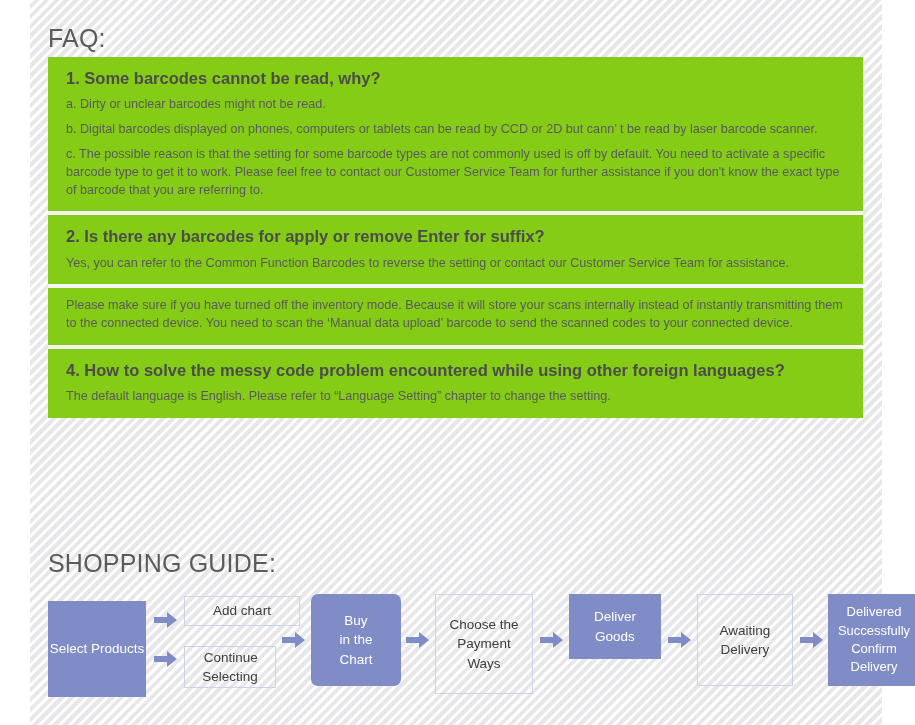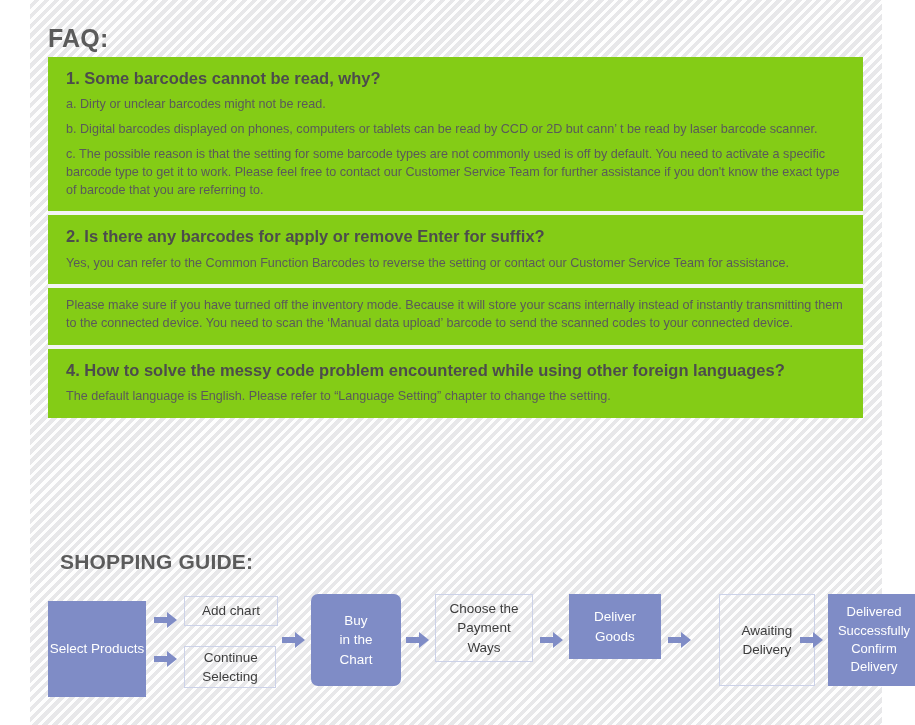--- a/index.html
+++ b/index.html
@@ -36,27 +36,27 @@
     position: absolute;
     left: 0; top: 0;
     width: 915px; height: 725px;
   }
 
   
   .section-title {
     position: absolute;
     color: #5b5b5b;
     font-size: 25px;
-    font-weight: 700;
+    font-weight: 400;
     letter-spacing: 0.2px;
     line-height: 1;
     white-space: nowrap;
   }
   #faq-title { left: 48px; top: 26px; }
-  #guide-title { left: 60px; top: 551px; font-size: 21px; }
+  #guide-title { left: 48px; top: 551px; font-size: 25px; }
 
   
   #faq-panel {
     position: absolute;
     left: 48px; top: 57px;
     width: 815px;
   }
   .faq-item {
     background: #84cc16;
     padding: 9px 18px 11px 18px;
@@ -159,61 +159,61 @@
         <svg viewBox="0 0 24 18">
             <path d="M0 6 H13 V1 L23 9 L13 17 V12 H0 Z" fill="#7f8cc6"></path>
           </svg>
       </div>
       <div class="arrow" style="left:106px; top:60px;">
         <svg viewBox="0 0 24 18">
             <path d="M0 6 H13 V1 L23 9 L13 17 V12 H0 Z" fill="#7f8cc6"></path>
           </svg>
       </div>
 
-      <div class="node outlined" style="left:136px; top:6px; width:94px; height:30px;">Add chart</div>
+      <div class="node outlined" style="left:136px; top:6px; width:116px; height:30px;">Add chart</div>
 
       <div class="node outlined" style="left:136px; top:56px; width:92px; height:42px; white-space:pre-line;text-align:right;">Continue
 Selecting</div>
 
       <div class="arrow" style="left:234px; top:41px;">
         <svg viewBox="0 0 24 18">
             <path d="M0 6 H13 V1 L23 9 L13 17 V12 H0 Z" fill="#7f8cc6"></path>
           </svg>
       </div>
 
       <div class="node filled" style="left:263px; top:4px; width:90px; height:92px; white-space:pre-line;border-radius:7px;">Buy
 in the
 Chart</div>
 
       <div class="arrow" style="left:358px; top:41px;">
         <svg viewBox="0 0 24 18">
             <path d="M0 6 H13 V1 L23 9 L13 17 V12 H0 Z" fill="#7f8cc6"></path>
           </svg>
       </div>
 
-      <div class="node outlined" style="left:387px; top:4px; width:98px; height:68px; white-space:pre-line;text-align:center;">Choose the
+      <div class="node outlined" style="left:387px; top:4px; width:98px; height:100px; white-space:pre-line;text-align:center;">Choose the
 Payment
 Ways</div>
 
       <div class="arrow" style="left:492px; top:41px;">
         <svg viewBox="0 0 24 18">
             <path d="M0 6 H13 V1 L23 9 L13 17 V12 H0 Z" fill="#7f8cc6"></path>
           </svg>
       </div>
 
       <div class="node filled" style="left:521px; top:4px; width:92px; height:65px; white-space:pre-line;">Deliver
 Goods</div>
 
       <div class="arrow" style="left:620px; top:41px;">
         <svg viewBox="0 0 24 18">
             <path d="M0 6 H13 V1 L23 9 L13 17 V12 H0 Z" fill="#7f8cc6"></path>
           </svg>
       </div>
 
-      <div class="node outlined" style="left:649px; top:4px; width:96px; height:92px; white-space:pre-line;margin-left:22px;">Awaiting
+      <div class="node outlined" style="left:649px; top:4px; width:96px; height:92px; white-space:pre-line;">Awaiting
 Delivery</div>
 
       <div class="arrow" style="left:752px; top:41px;">
         <svg viewBox="0 0 24 18">
             <path d="M0 6 H13 V1 L23 9 L13 17 V12 H0 Z" fill="#7f8cc6"></path>
           </svg>
       </div>
 
       <div class="node filled" style="left:780px; top:4px; width:92px; height:92px; white-space:pre-line; font-size:13px;">Delivered
 Successfully

